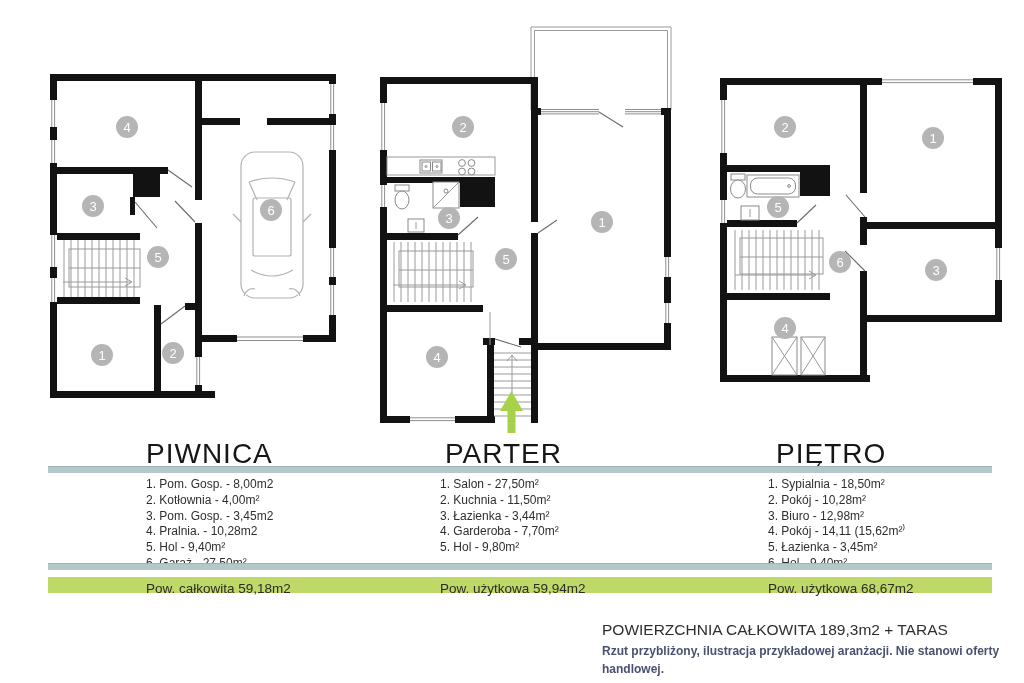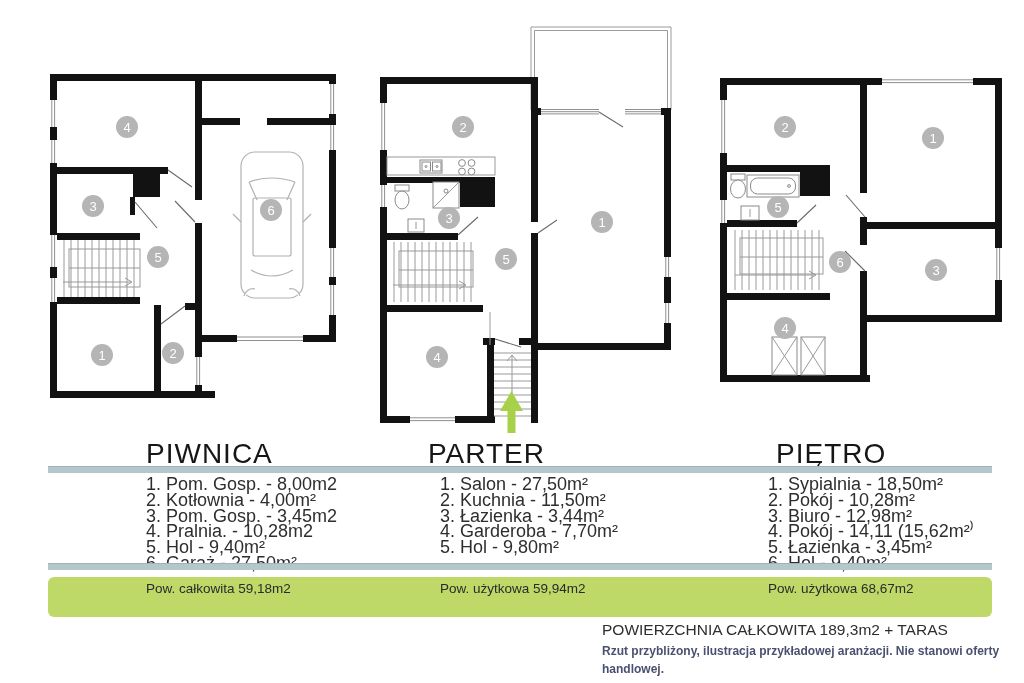--- a/index.html
+++ b/index.html
@@ -15,22 +15,22 @@
   svg .fx{stroke:#8a8a8a;stroke-width:1;fill:#fff;}
   svg .dl{stroke:#6a6a6a;stroke-width:1.1;fill:none;}
   svg .win{fill:#fff;}
   svg .wl{stroke:#8f8f8f;stroke-width:1;}
   svg .room-circle{fill:var(--circle);}
   svg .room-num{fill:#fff;font-family:"Liberation Sans",sans-serif;font-size:13px;text-anchor:middle;}
   svg .car{stroke:#b2b2b2;stroke-width:1.2;fill:#fff;}
   svg .arrow{fill:var(--arrow);}
   .plan-title{position:absolute;top:438px;font-size:28px;letter-spacing:1px;color:#161616;white-space:nowrap;}
   .bar{position:absolute;left:48px;width:944px;height:7px;background:var(--bar);border-top:1px solid #9db4b8;}
-  .legend-col{position:absolute;top:477px;width:285px;font-size:18px;line-height:15.8px;color:var(--ink);}
-  .greenbar{position:absolute;left:48px;top:577px;width:944px;height:40px;background:var(--green);border-radius:6px;}
+  .legend-col{position:absolute;top:477px;width:285px;font-size:12px;line-height:15.8px;color:var(--ink);}
+  .greenbar{position:absolute;left:48px;top:577px;width:944px;height:16px;background:var(--green);}
   .greenbar span{position:absolute;top:4px;font-size:13.5px;color:#2b2b2b;white-space:nowrap;}
   .summary{position:absolute;left:602px;top:621px;font-size:15.5px;line-height:18.5px;color:#2e2e2e;}
   .summary .disc{font-size:12px;font-weight:bold;color:var(--disclaimer);margin-top:2px;}
 </style>
 </head>
 <body>
 
 <div class="abs" style="left:45px;top:70px;width:295px;height:335px;">
 <svg width="295" height="335" viewBox="0 0 295 335">
   <g>
@@ -347,21 +347,21 @@
         <text class="room-num" x="70" y="258">4</text>
     <circle class="room-circle" cx="63" cy="132" r="11"></circle>
         <text class="room-num" x="63" y="137">5</text>
     <circle class="room-circle" cx="125" cy="187" r="11"></circle>
         <text class="room-num" x="125" y="192">6</text>
   </g>
 </svg>
 </div>
 
 <div class="plan-title" style="left:146px;">PIWNICA</div>
-<div class="plan-title" style="left:428px;">PARTER</div>
+<div class="plan-title" style="left:445px;">PARTER</div>
 <div class="plan-title" style="left:776px;">PIĘTRO</div>
 
 <div class="bar" style="top:466px;"></div>
 
 <div class="legend-col" style="left:146px;">
   <div>1. Pom. Gosp. -  8,00m2</div>
   <div>2. Kotłownia - 4,00m²</div>
   <div>3. Pom. Gosp. -  3,45m2</div>
   <div>4. Pralnia. - 10,28m2</div>
   <div>5. Hol - 9,40m²</div>

